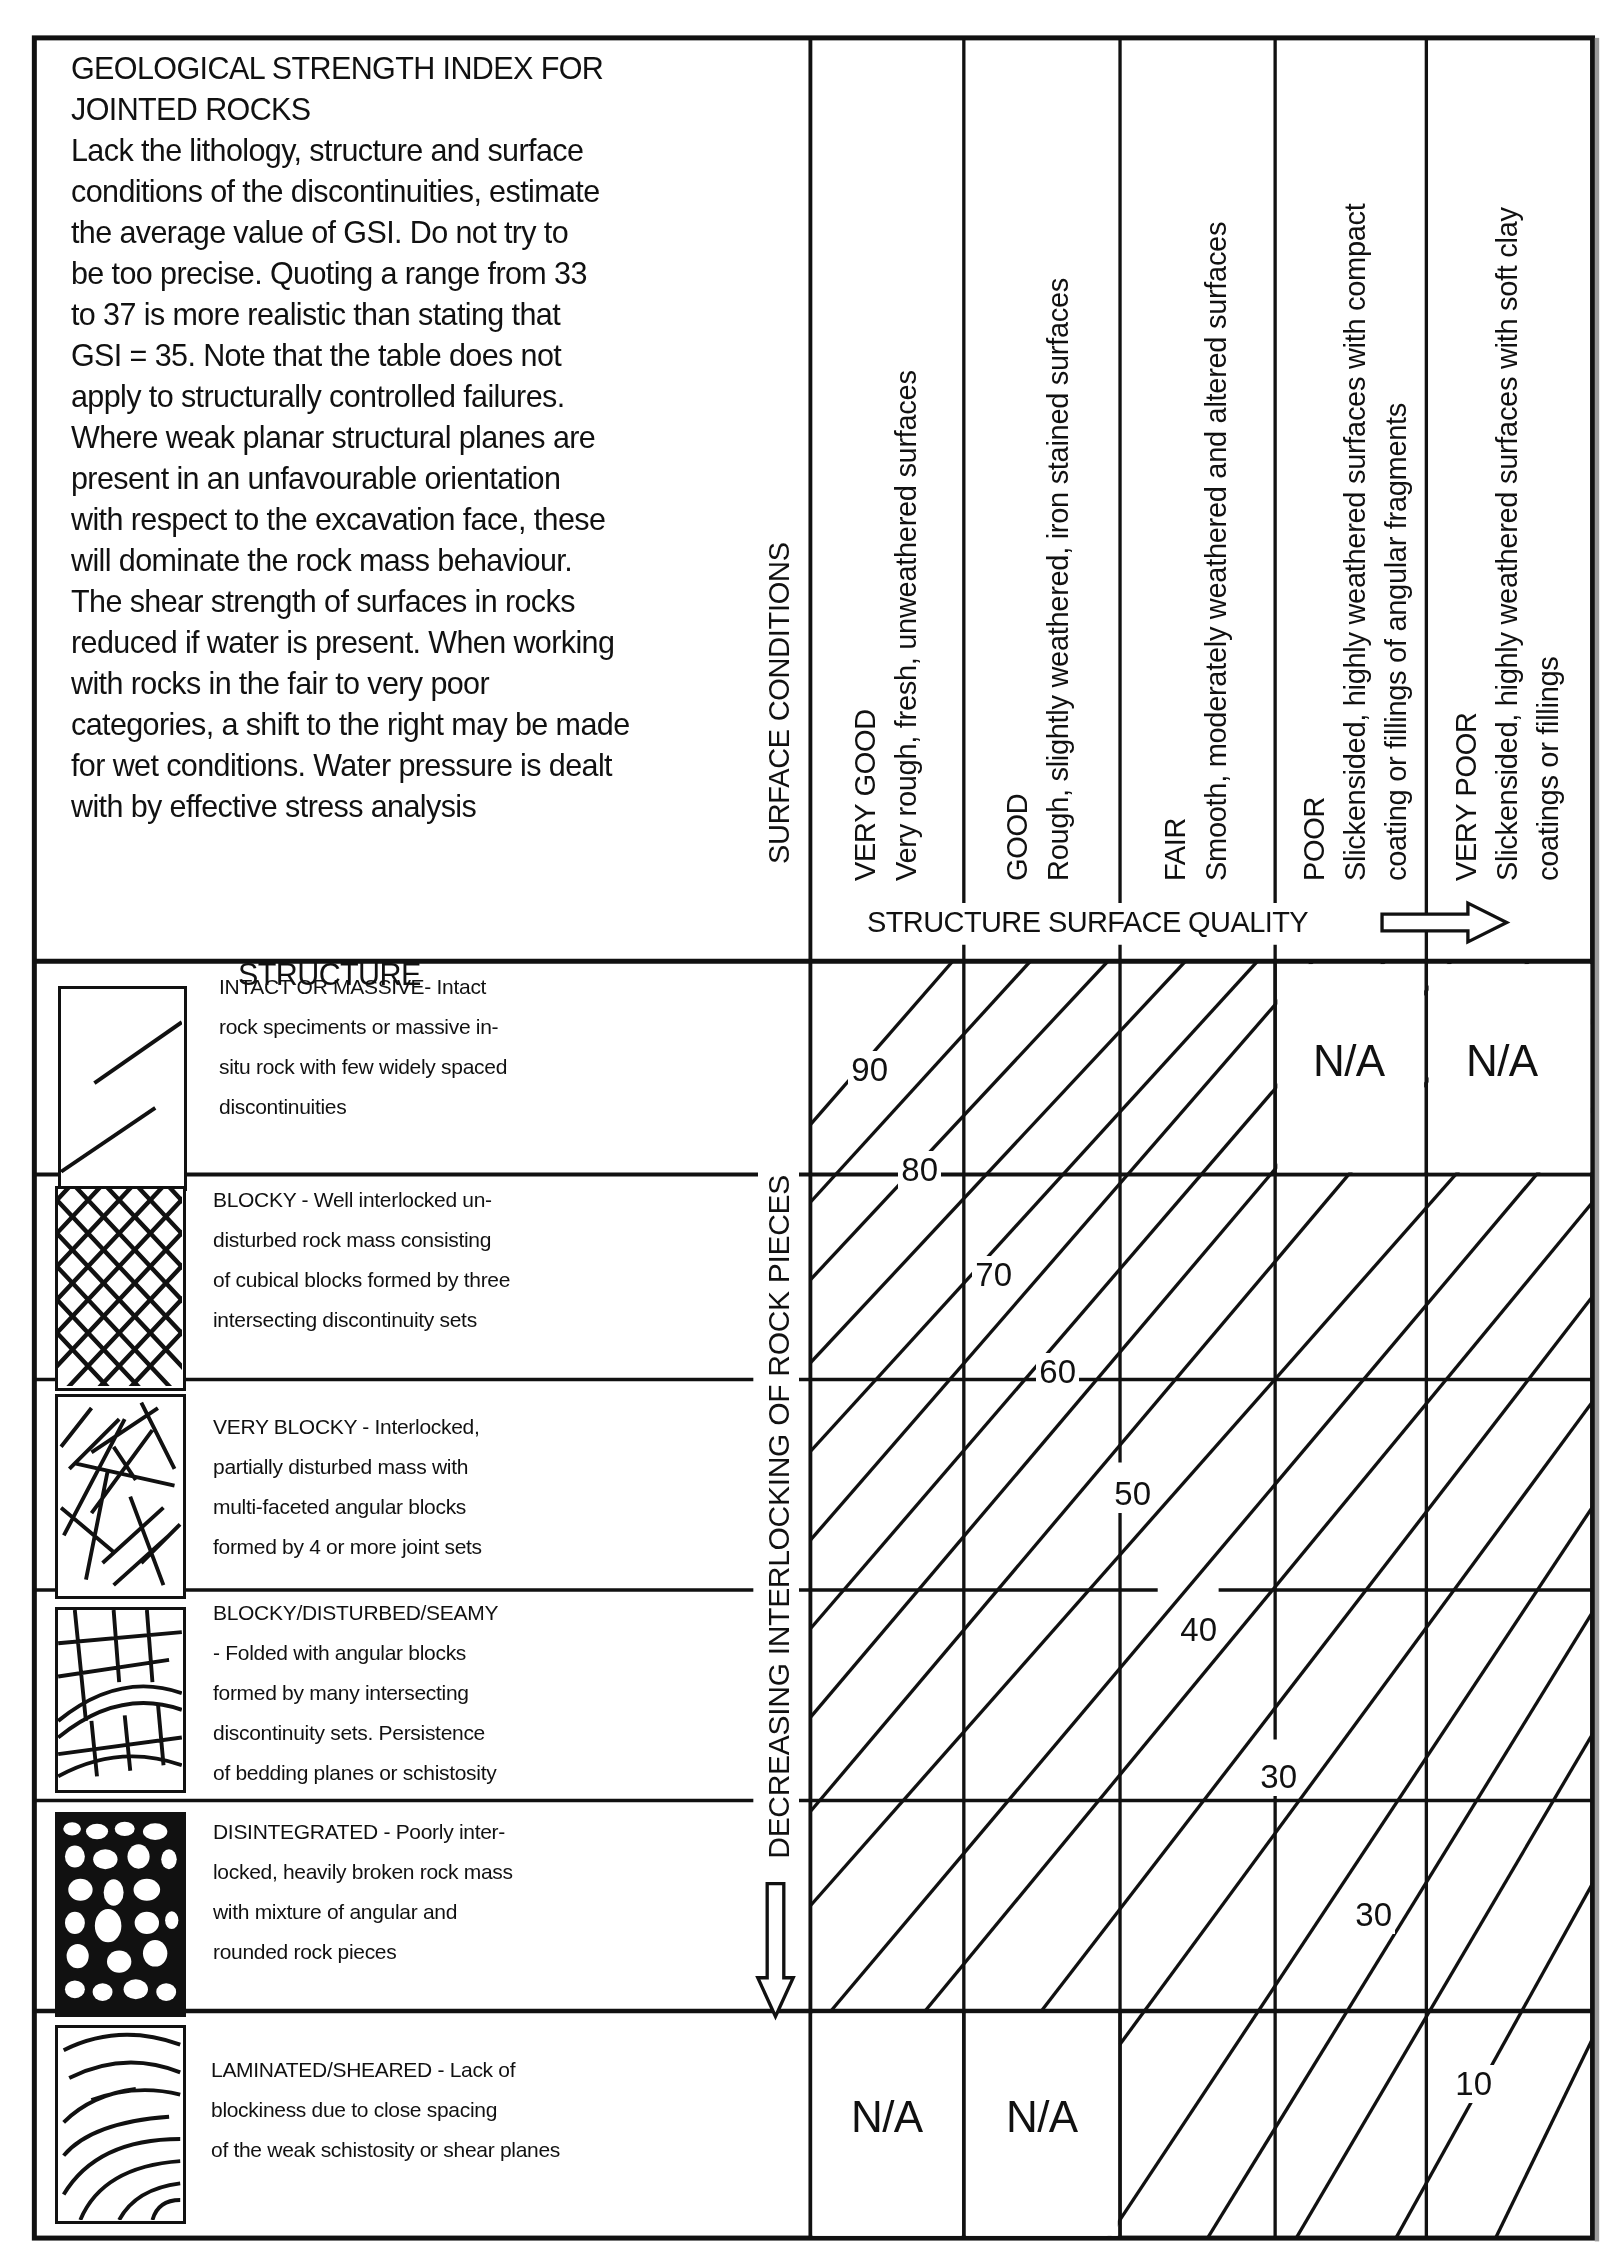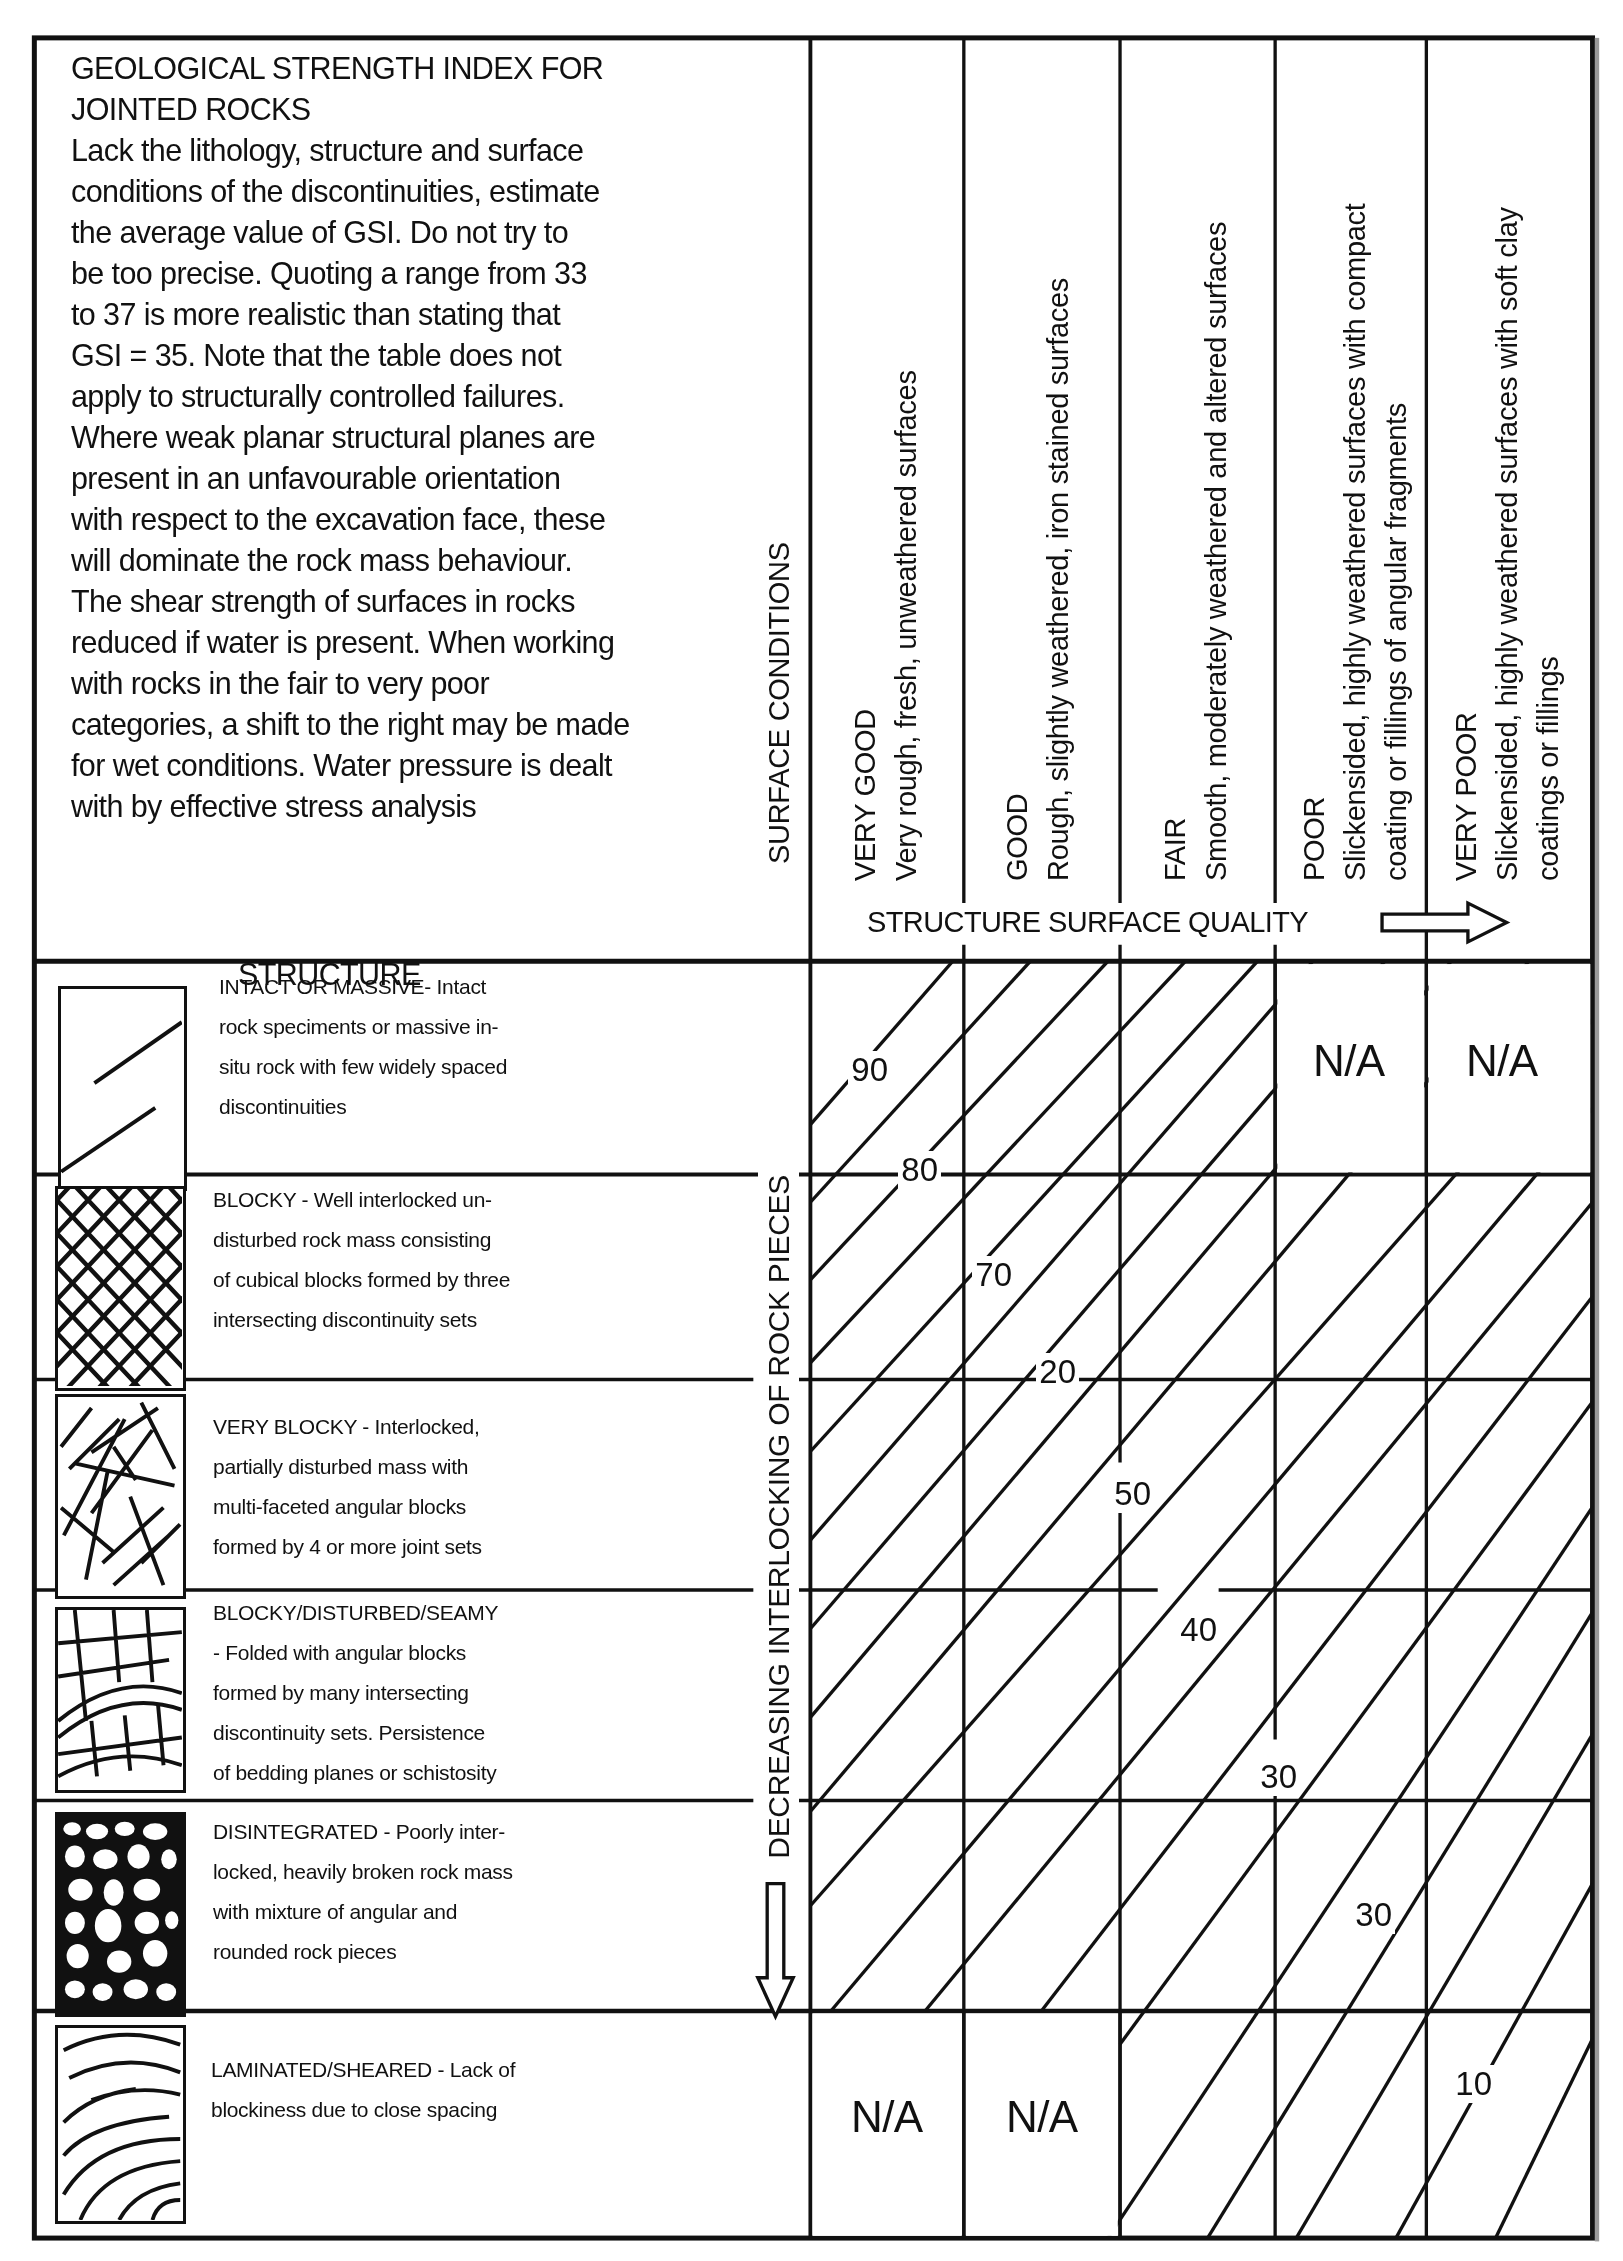--- a/index.html
+++ b/index.html
@@ -236,29 +236,30 @@
 </div>
 <div class="row-text" style="left:213px; top:1812px;">
   <div>DISINTEGRATED - Poorly inter-</div>
   <div>locked, heavily broken rock mass</div>
   <div>with mixture of angular and</div>
   <div>rounded rock pieces</div>
 </div>
 <div class="row-text" style="left:211px; top:2050px;">
   <div>LAMINATED/SHEARED - Lack of</div>
   <div>blockiness due to close spacing</div>
+  <div>of the weak schistosity or shear planes</div>
 </div>
 
 <div class="na" style="left:1313px; top:1036px;">N/A</div>
 <div class="na" style="left:1466px; top:1036px;">N/A</div>
 <div class="na" style="left:851px; top:2092px;">N/A</div>
 <div class="na" style="left:1006px; top:2092px;">N/A</div>
 
 <div class="gsi" style="left:848px; top:1025px;">90</div>
 <div class="gsi" style="left:898px; top:1125px;">80</div>
 <div class="gsi" style="left:972px; top:1230px;">70</div>
-<div class="gsi" style="left:1036px; top:1327px;">20</div>
+<div class="gsi" style="left:1036px; top:1327px;">60</div>
 <div class="gsi" style="left:1111px; top:1449px;">50</div>
 <div class="gsi" style="left:1177px; top:1585px;">40</div>
 <div class="gsi" style="left:1257px; top:1732px;">30</div>
 <div class="gsi" style="left:1352px; top:1870px;">30</div>
 <div class="gsi" style="left:1452px; top:2039px;">10</div>
 
 
 </body></html>

